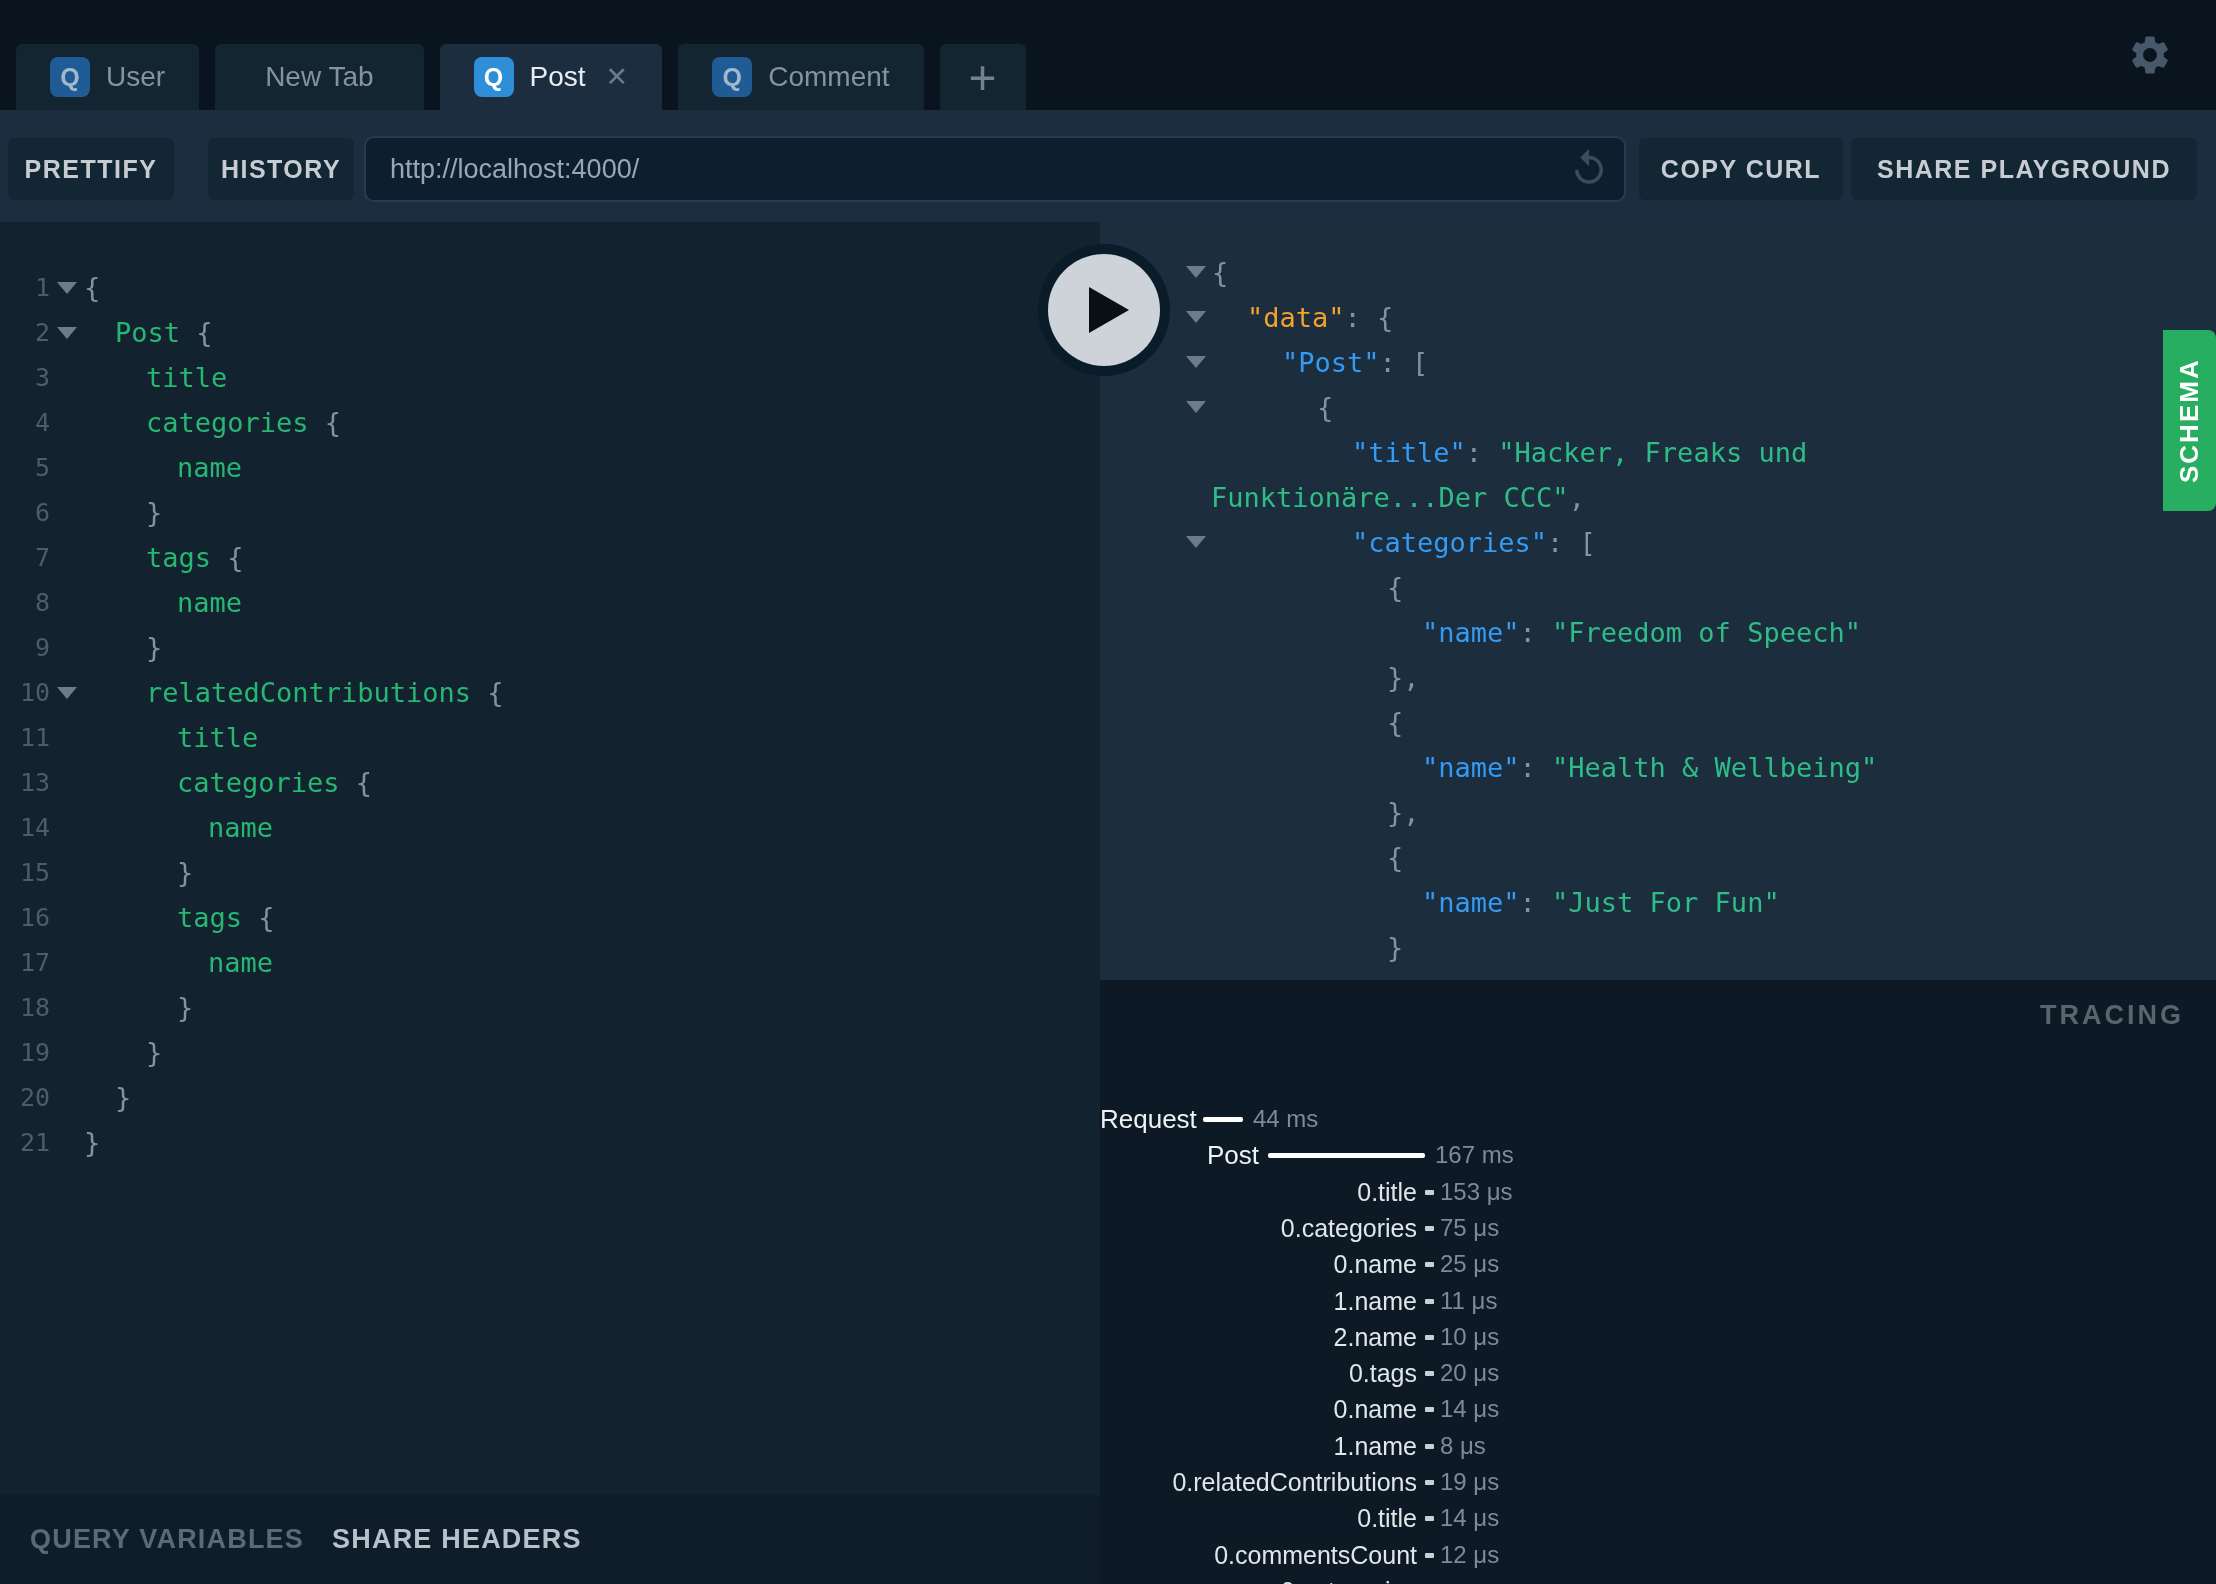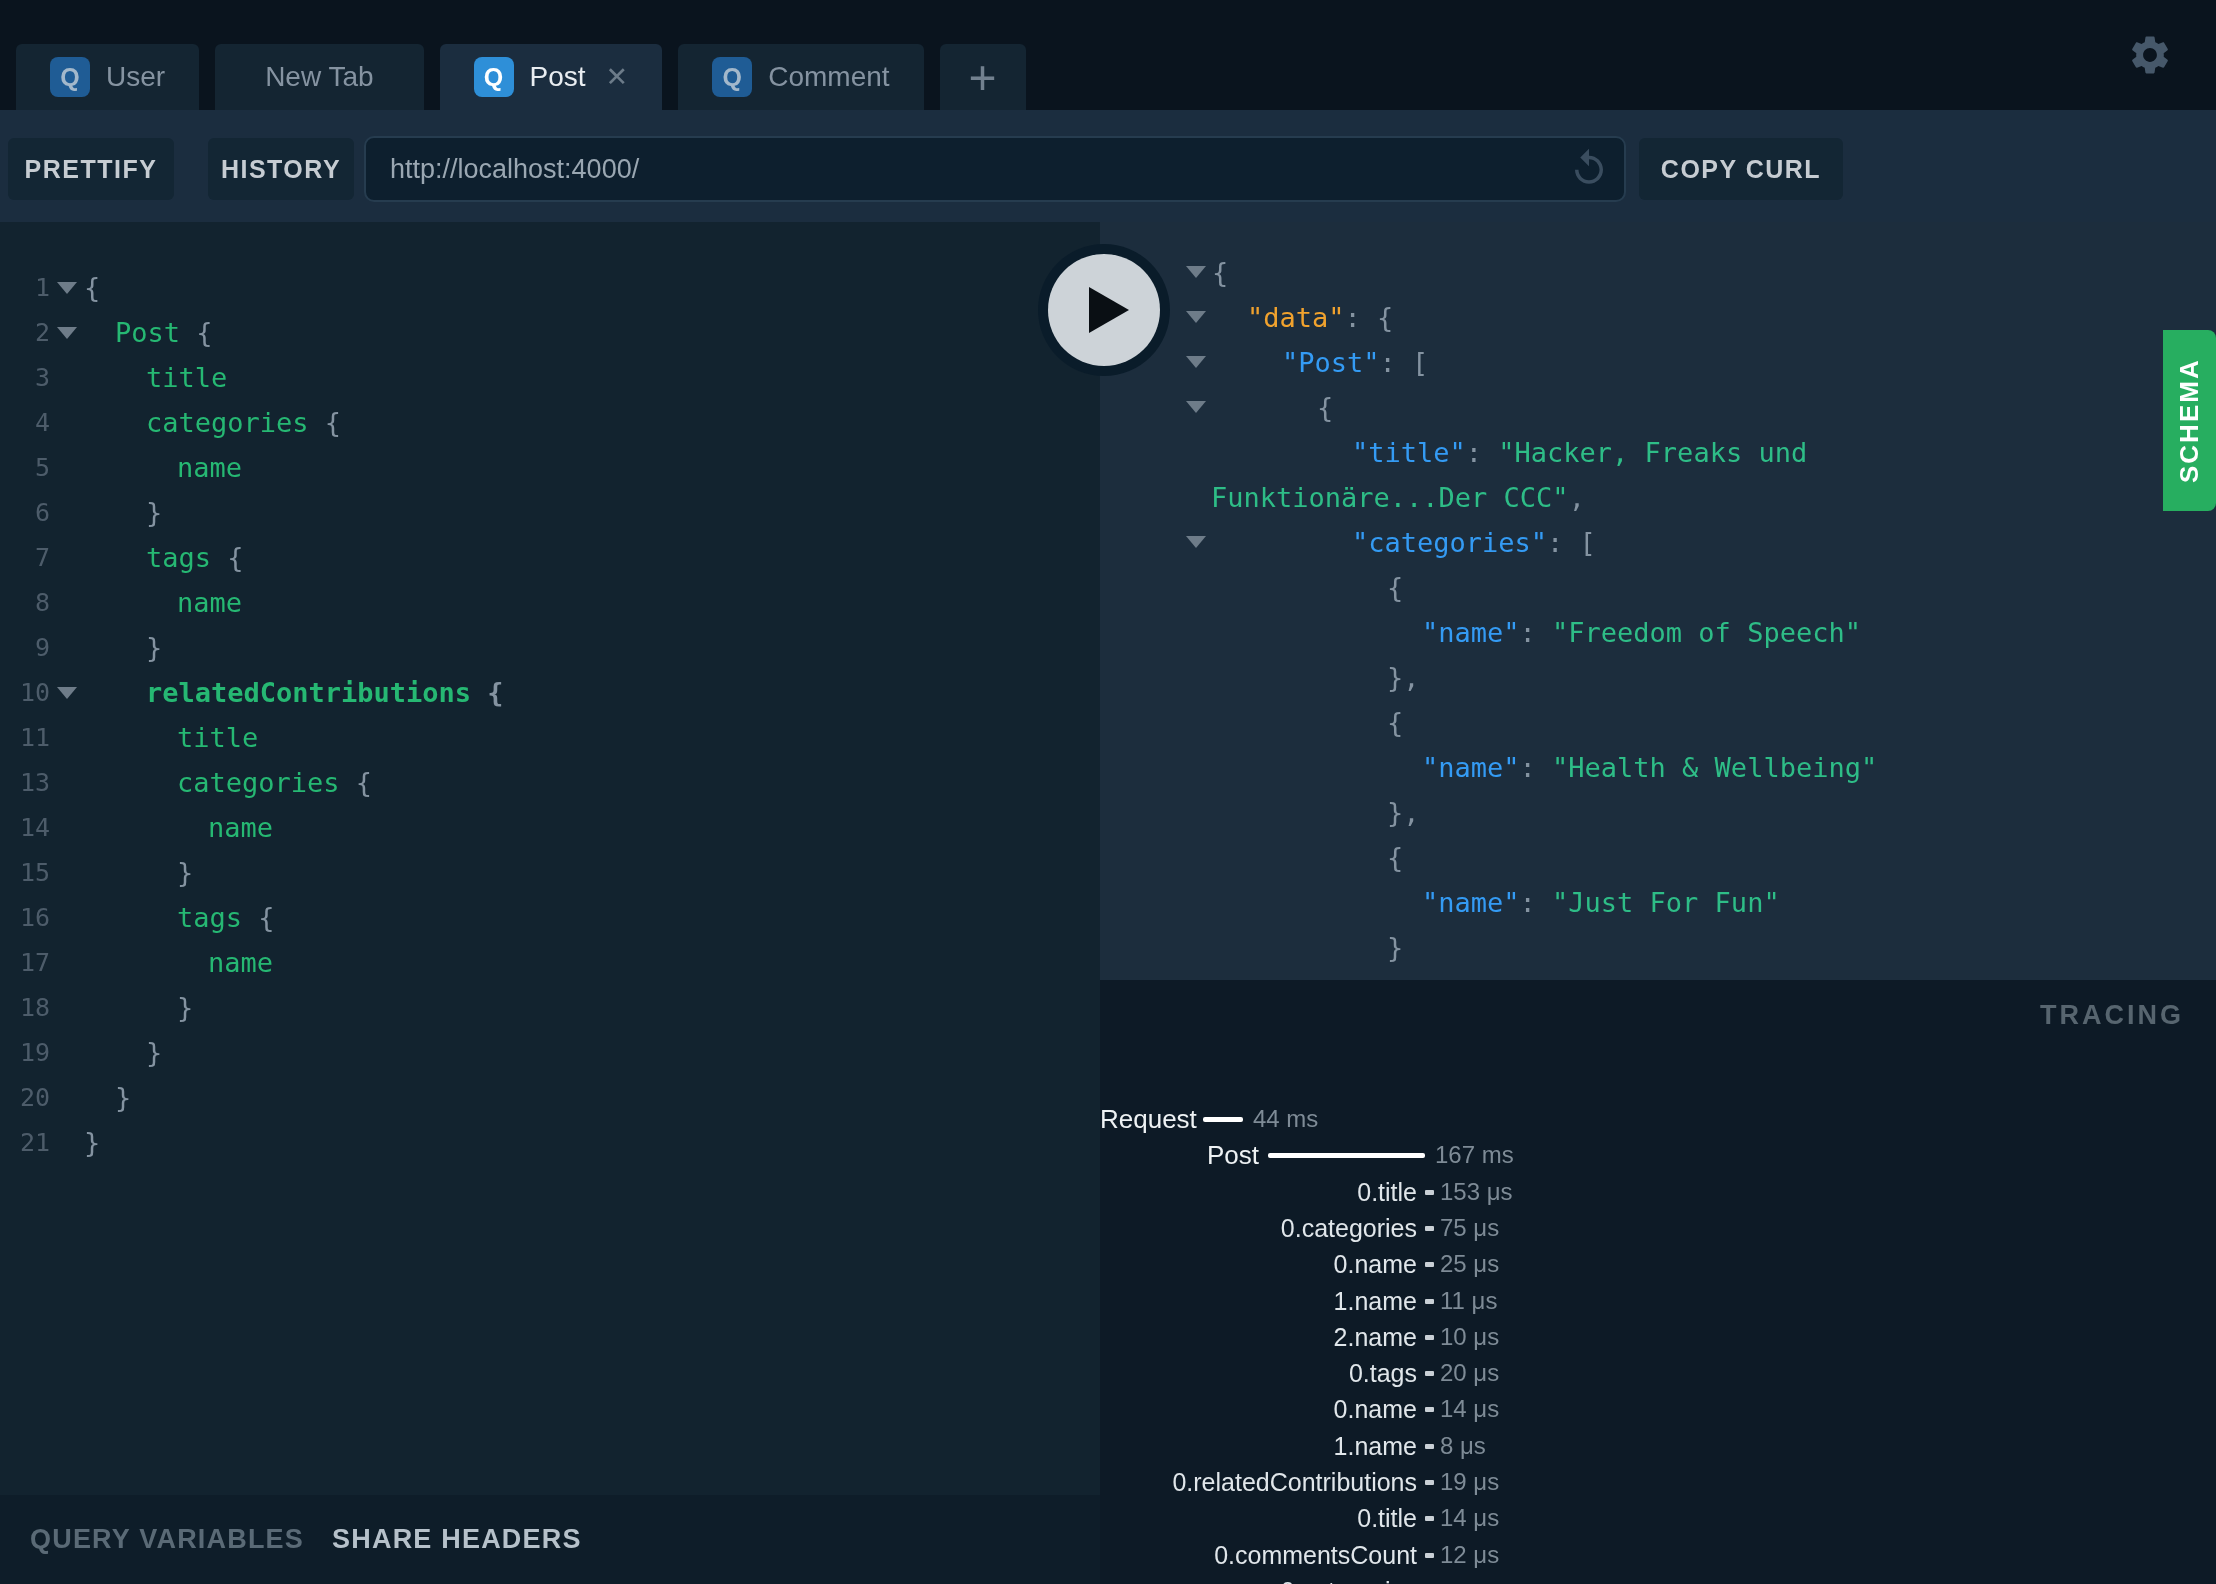--- a/index.html
+++ b/index.html
@@ -109,34 +109,35 @@
     <input type="text" value="http://localhost:4000/" style="">
     <button class="undo-btn">
       <span>
         <svg width="42" height="42" viewBox="0 0 24 24">
             <path fill="#3a4d5f" d="M12 5V1L7 6l5 5V7c3.31 0 6 2.69 6 6s-2.69 6-6 6-6-2.69-6-6H4c0 4.42 3.58 8 8 8s8-3.58 8-8-3.58-8-8-8z"></path>
           </svg>
       </span>
     </button>
   </div>
   <button class="tb-btn" style="left:1639px;width:204px">COPY CURL</button>
+  <button class="tb-btn" style="left:1851px;width:346px">SHARE PLAYGROUND</button>
 </div>
 
 <div class="editor-pane">
   <div id="editor-lines">
       <div class="code-line"><span class="ln">1</span><span class="fold"><span class="tri"></span></span><span class="codetoks" style="padding-left: 0px;"><span class="tok-p">{</span></span></div>
       <div class="code-line"><span class="ln">2</span><span class="fold"><span class="tri"></span></span><span class="codetoks" style="padding-left: 31px;"><span class="tok-g">Post</span><span class="tok-p"> {</span></span></div>
       <div class="code-line"><span class="ln">3</span><span class="fold"></span><span class="codetoks" style="padding-left: 62px;"><span class="tok-g">title</span></span></div>
       <div class="code-line"><span class="ln">4</span><span class="fold"></span><span class="codetoks" style="padding-left: 62px;"><span class="tok-g">categories</span><span class="tok-p"> {</span></span></div>
       <div class="code-line"><span class="ln">5</span><span class="fold"></span><span class="codetoks" style="padding-left: 93px;"><span class="tok-g">name</span></span></div>
       <div class="code-line"><span class="ln">6</span><span class="fold"></span><span class="codetoks" style="padding-left: 62px;"><span class="tok-p">}</span></span></div>
       <div class="code-line"><span class="ln">7</span><span class="fold"></span><span class="codetoks" style="padding-left: 62px;"><span class="tok-g">tags</span><span class="tok-p"> {</span></span></div>
       <div class="code-line"><span class="ln">8</span><span class="fold"></span><span class="codetoks" style="padding-left: 93px;"><span class="tok-g">name</span></span></div>
       <div class="code-line"><span class="ln">9</span><span class="fold"></span><span class="codetoks" style="padding-left: 62px;"><span class="tok-p">}</span></span></div>
-      <div class="code-line"><span class="ln">10</span><span class="fold"><span class="tri"></span></span><span class="codetoks" style="padding-left: 62px; font-weight: bold;"><span class="tok-g">relatedContributions</span><span class="tok-p"> {</span></span></div>
+      <div class="code-line"><span class="ln">10</span><span class="fold"><span class="tri"></span></span><span class="codetoks" style="padding-left: 62px;"><span class="tok-g">relatedContributions</span><span class="tok-p"> {</span></span></div>
       <div class="code-line"><span class="ln">11</span><span class="fold"></span><span class="codetoks" style="padding-left: 93px;"><span class="tok-g">title</span></span></div>
       <div class="code-line"><span class="ln">13</span><span class="fold"></span><span class="codetoks" style="padding-left: 93px;"><span class="tok-g">categories</span><span class="tok-p"> {</span></span></div>
       <div class="code-line"><span class="ln">14</span><span class="fold"></span><span class="codetoks" style="padding-left: 124px;"><span class="tok-g">name</span></span></div>
       <div class="code-line"><span class="ln">15</span><span class="fold"></span><span class="codetoks" style="padding-left: 93px;"><span class="tok-p">}</span></span></div>
       <div class="code-line"><span class="ln">16</span><span class="fold"></span><span class="codetoks" style="padding-left: 93px;"><span class="tok-g">tags</span><span class="tok-p"> {</span></span></div>
       <div class="code-line"><span class="ln">17</span><span class="fold"></span><span class="codetoks" style="padding-left: 124px;"><span class="tok-g">name</span></span></div>
       <div class="code-line"><span class="ln">18</span><span class="fold"></span><span class="codetoks" style="padding-left: 93px;"><span class="tok-p">}</span></span></div>
       <div class="code-line"><span class="ln">19</span><span class="fold"></span><span class="codetoks" style="padding-left: 62px;"><span class="tok-p">}</span></span></div>
       <div class="code-line"><span class="ln">20</span><span class="fold"></span><span class="codetoks" style="padding-left: 31px;"><span class="tok-p">}</span></span></div>
       <div class="code-line"><span class="ln">21</span><span class="fold"></span><span class="codetoks" style="padding-left: 0px;"><span class="tok-p">}</span></span></div>

